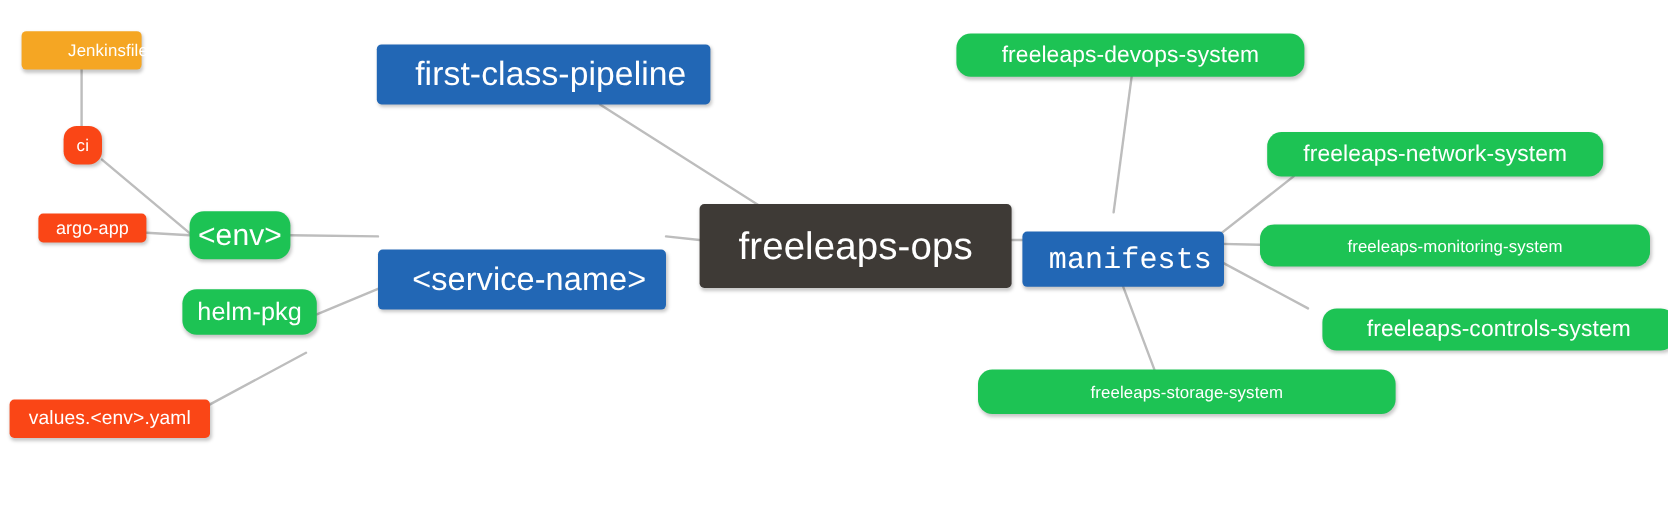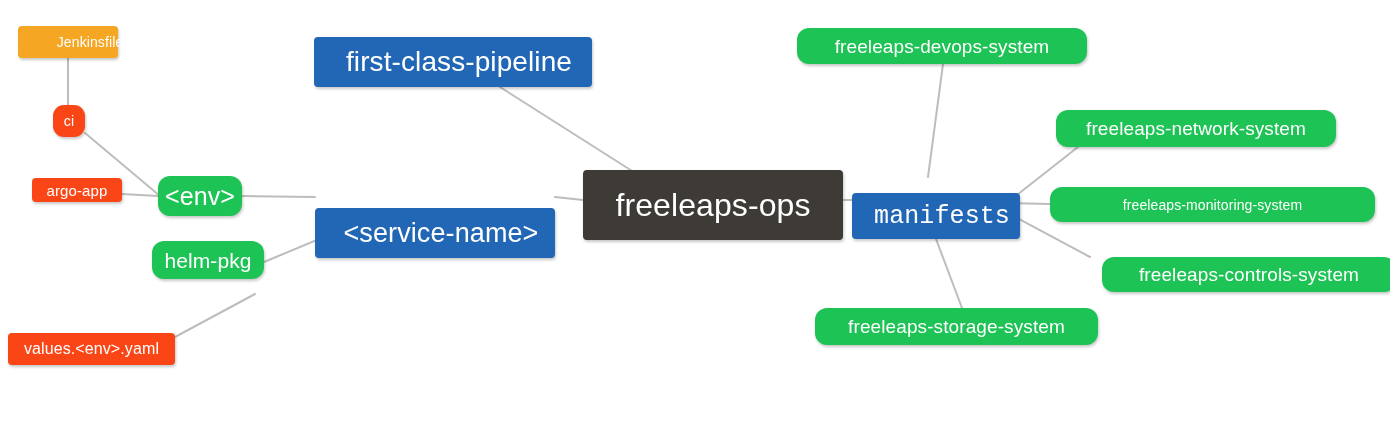--- a/index.html
+++ b/index.html
@@ -75,15 +75,15 @@
       <div class="node green" style="left: 152px; top: 241px; width: 112px; height: 38px; font-size: 21px;">helm-pkg</div>
       <div class="node red" style="left: 8px; top: 333px; width: 167px; height: 32px; font-size: 16px;">values.&lt;env&gt;.yaml</div>
       <div class="node blue" style="left: 314px; top: 37px; width: 278px; height: 50px; font-size: 28px;">first-class-pipeline</div>
       <div class="node blue" style="left: 315px; top: 172px; width: 240px; height: 50px; font-size: 27px; margin-top: 36px;">&lt;service-name&gt;</div>
       <div class="node dark" style="left: 583px; top: 170px; width: 260px; height: 70px; font-size: 32px;">freeleaps-ops</div>
       <div class="node blue" style="left: 852px; top: 193px; width: 168px; height: 46px; font-size: 25px; font-family: Liberation Mono, monospace;">manifests</div>
       <div class="node green" style="left: 797px; top: 28px; width: 290px; height: 36px; font-size: 19px;">freeleaps-devops-system</div>
       <div class="node green" style="left: 1056px; top: 110px; width: 280px; height: 37px; font-size: 19px;">freeleaps-network-system</div>
       <div class="node green" style="left: 1050px; top: 187px; width: 325px; height: 35px; font-size: 14px;">freeleaps-monitoring-system</div>
       <div class="node green" style="left: 1058px; top: 257px; width: 294px; height: 35px; font-size: 19px; margin-left: 44px;">freeleaps-controls-system</div>
-      <div class="node green" style="left: 815px; top: 308px; width: 283px; height: 37px; font-size: 19px;">freeleaps-storage-system</div>
+      <div class="node green" style="left: 815px; top: 308px; width: 348px; height: 37px; font-size: 14px;">freeleaps-storage-system</div>
     </div>
 </div>
 
 </body></html>

